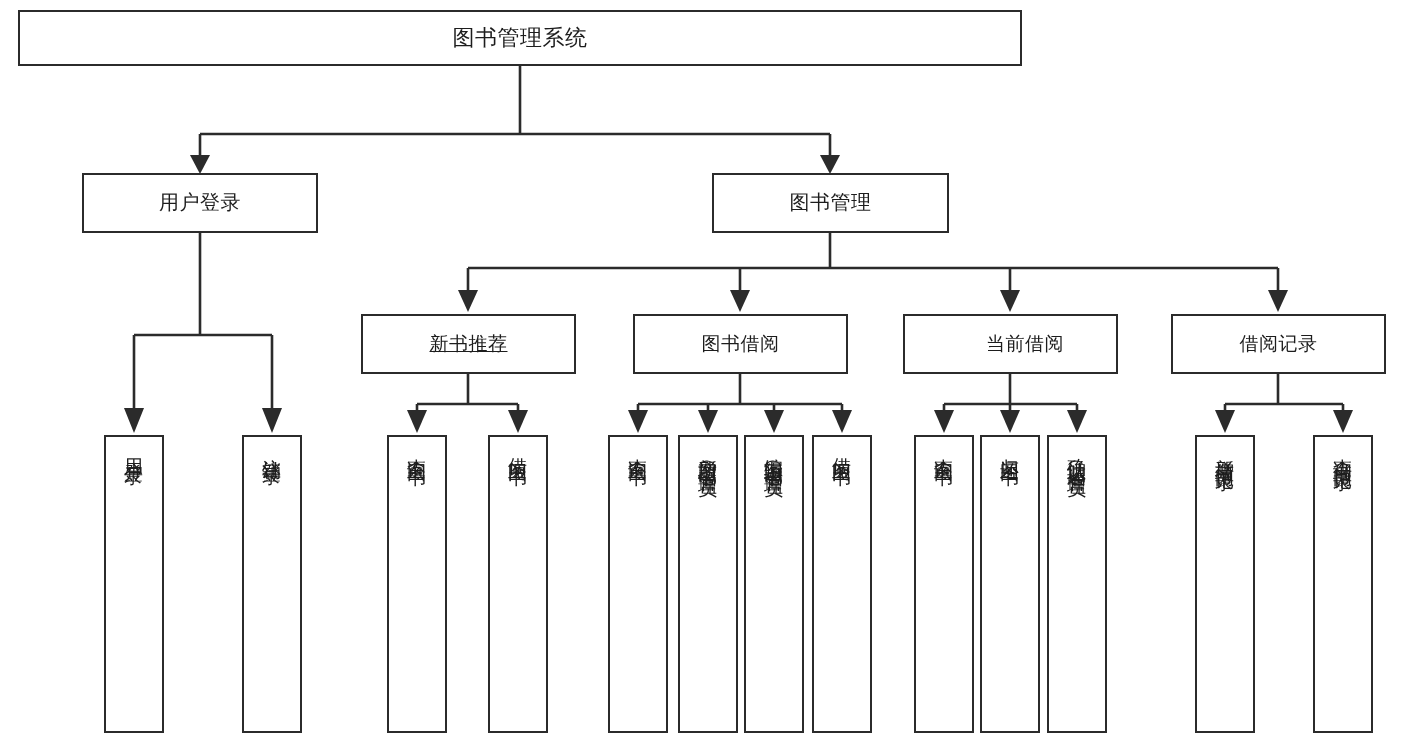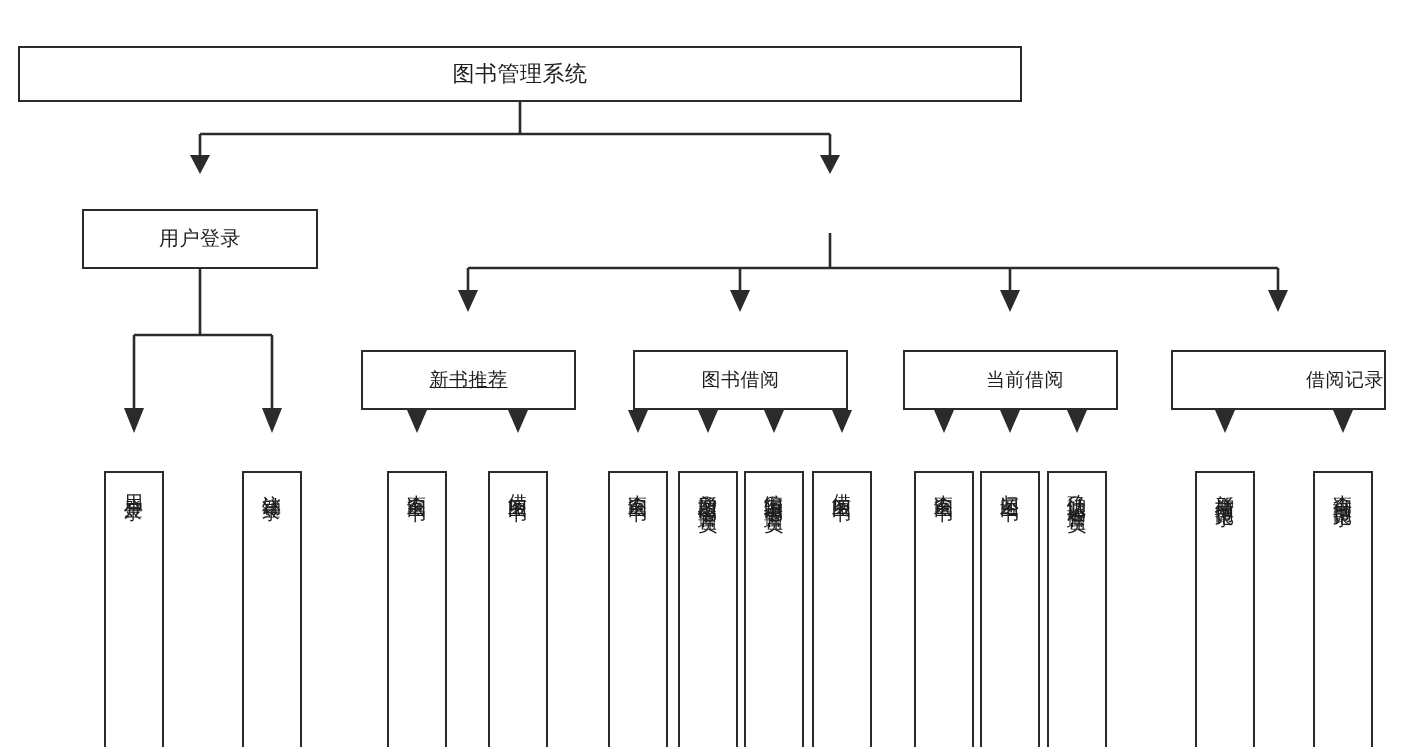--- a/index.html
+++ b/index.html
@@ -45,21 +45,20 @@
   .node {
     position: absolute;
     box-sizing: border-box;
     background: #ffffff;
     border: 2.6px solid #2b2b2b;
     display: flex;
     align-items: center;
     justify-content: center;
     color: #1d1d1d;
     text-align: center;
-    margin-top: 36px;
   }
   .node-label {
     display: block;
     line-height: 1.18;
     letter-spacing: 0.5px;
   }
   .node.root .node-label { font-size: 22px; }
   .node.level2 .node-label { font-size: 20px; }
   .node.level3 .node-label { font-size: 19px; }
 
@@ -156,31 +155,34 @@
     <polygon class="arrow-head" points="1333,410 1353,410 1343,433"></polygon>
   </svg>
 
   <div class="node root" style="left:18px; top:10px; width:1004px; height:56px;">
     <span class="node-label">图书管理系统</span>
   </div>
 
   <div class="node level2" style="left:82px; top:173px; width:236px; height:60px;">
     <span class="node-label">用户登录</span>
   </div>
+  <div class="node level2" style="left:712px; top:173px; width:237px; height:60px;">
+    <span class="node-label">图书管理</span>
+  </div>
 
   <div class="node level3" style="left:361px; top:314px; width:215px; height:60px;text-decoration:underline;">
     <span class="node-label">新书推荐</span>
   </div>
   <div class="node level3" style="left:633px; top:314px; width:215px; height:60px;">
     <span class="node-label">图书借阅</span>
   </div>
   <div class="node level3" style="left:903px; top:314px; width:215px; height:60px;padding-left:29px;">
     <span class="node-label">当前借阅</span>
   </div>
-  <div class="node level3" style="left:1171px; top:314px; width:215px; height:60px;justify-content:flex-end;">
+  <div class="node level3" style="left:1171px; top:314px; width:215px; height:60px;">
     <span class="node-label">借阅记录</span>
   </div>
 
   <div class="node leaf" style="left:104px; top:435px; width:60px; height:298px;">
     <span class="node-label">用户登录</span>
   </div>
   <div class="node leaf" style="left:242px; top:435px; width:60px; height:298px;">
     <span class="node-label">注销登录</span>
   </div>
 

